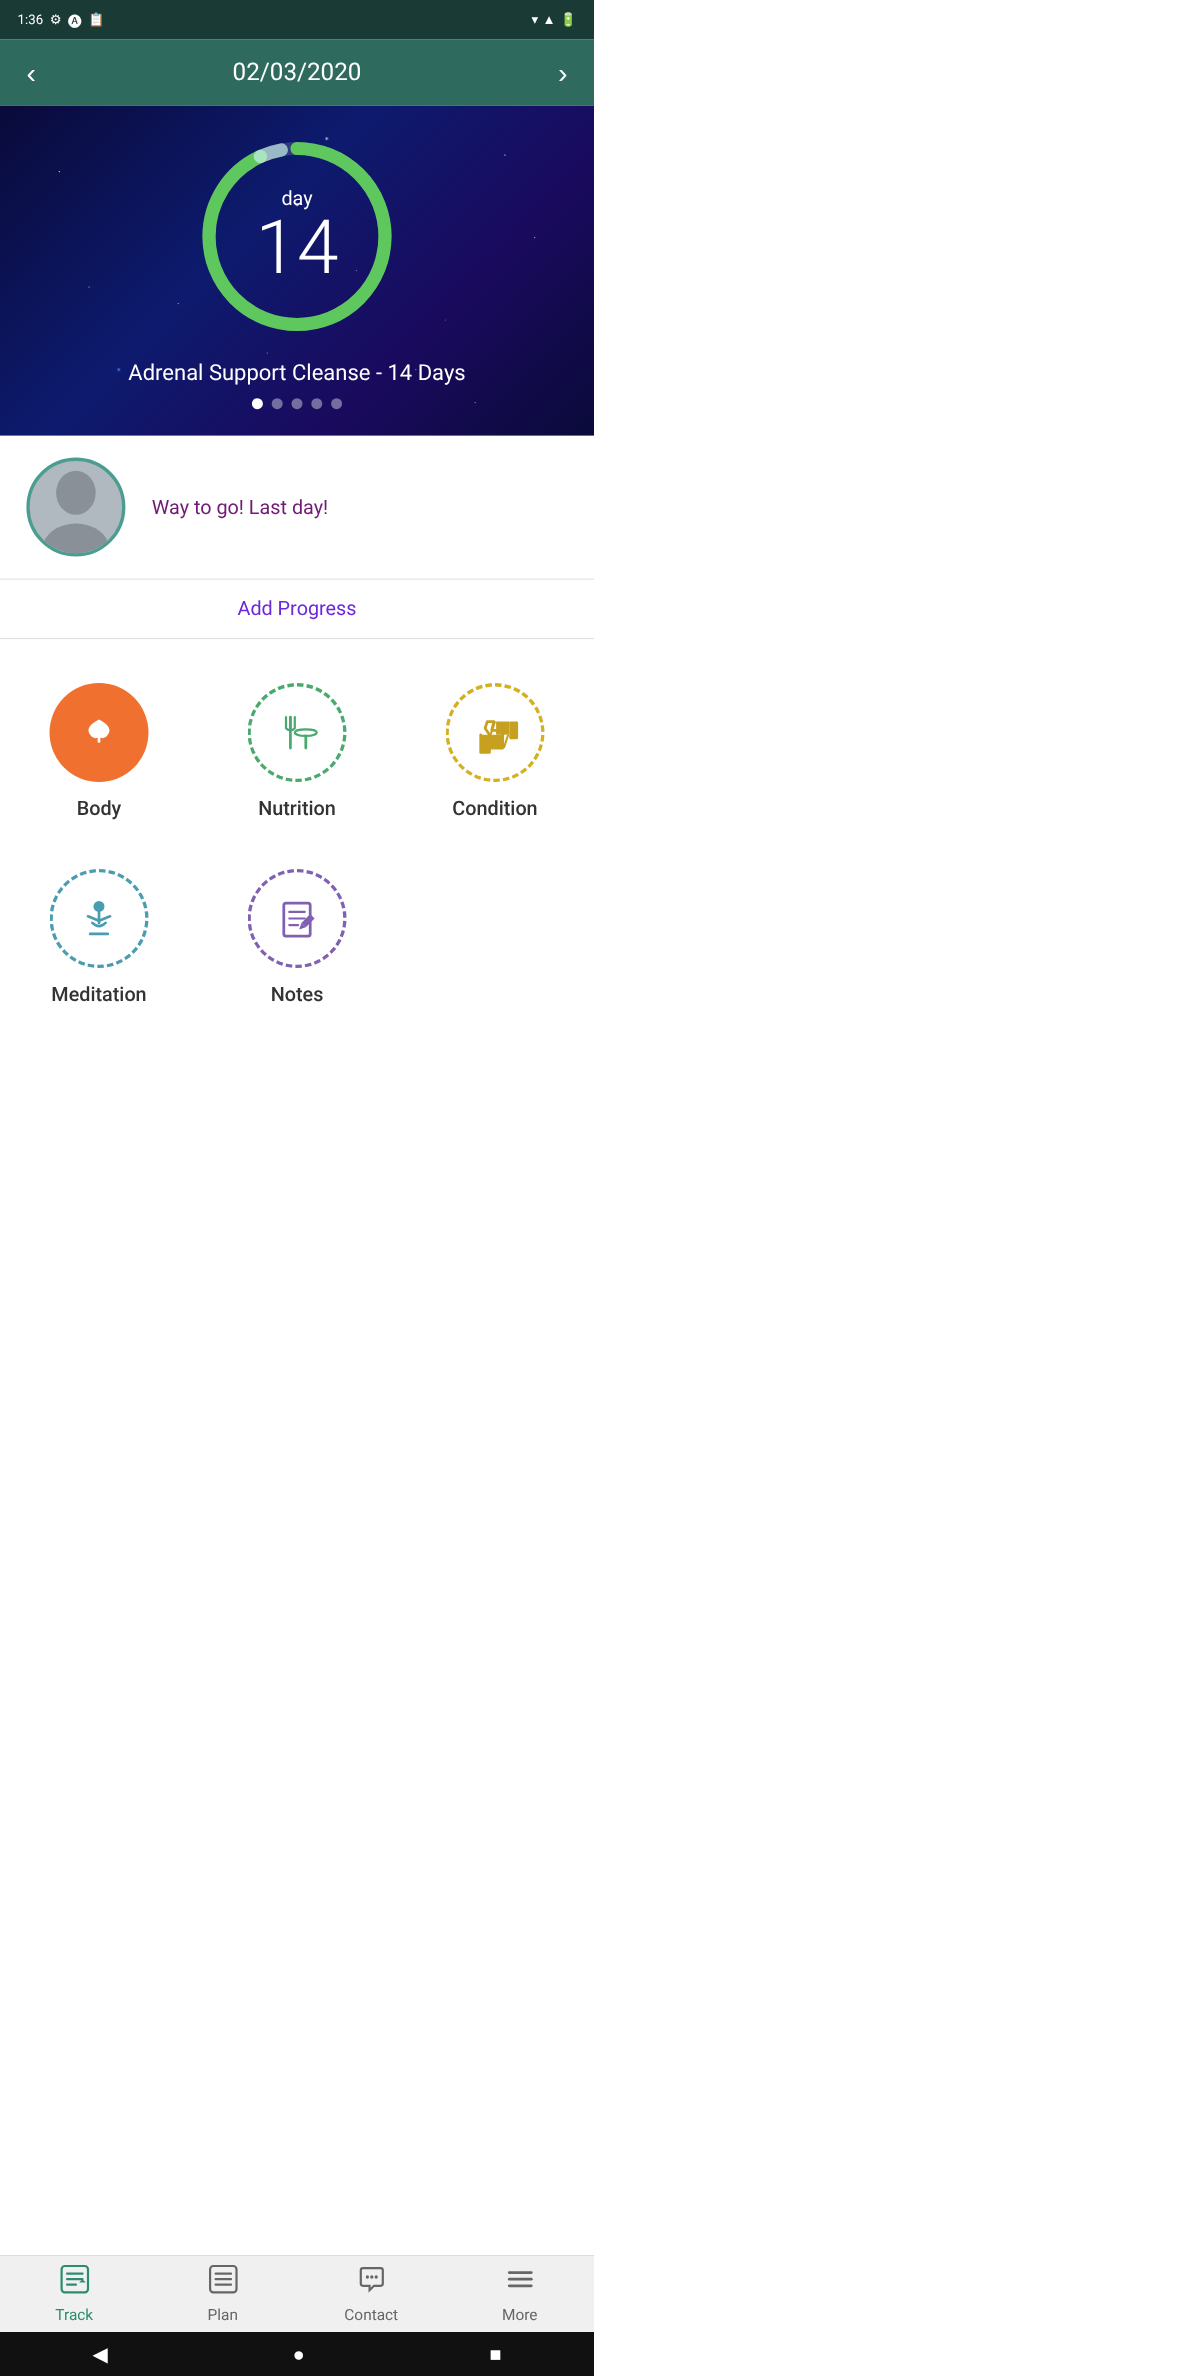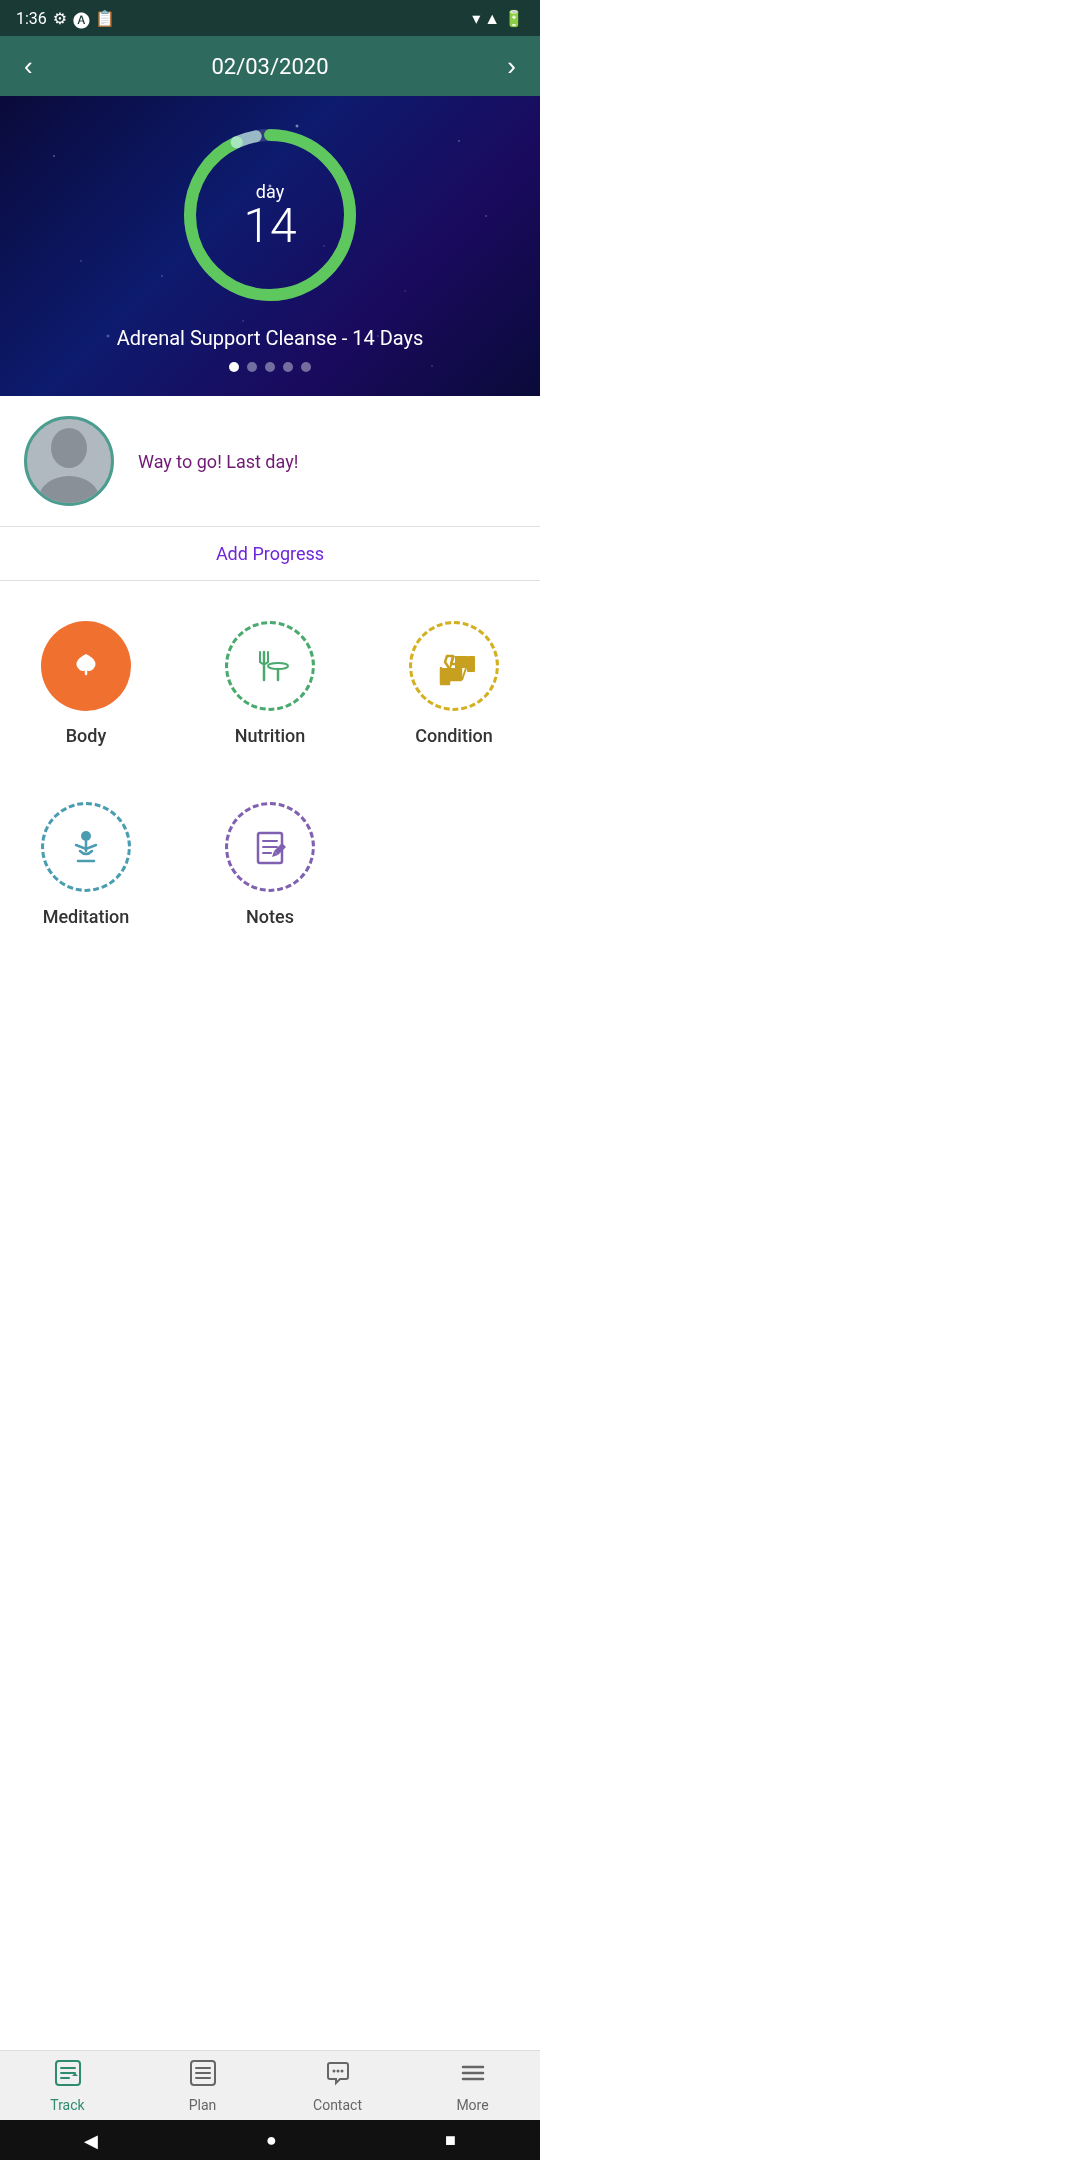--- a/index.html
+++ b/index.html
@@ -15,21 +15,21 @@
 
     
     .status-bar {
       background: #1a3a35;
       color: #fff;
       display: flex;
       justify-content: space-between;
       align-items: center;
       padding: 6px 16px;
       height: 36px;
-      font-size: 16px;
+      font-size: 12px;
     }
     .status-left { display: flex; align-items: center; gap: 6px; }
     .status-right { display: flex; align-items: center; gap: 4px; }
 
     
     .header {
       background: #2e6b5e;
       display: flex;
       justify-content: space-between;
       align-items: center;
@@ -95,21 +95,21 @@
       top: 50%; left: 50%;
       transform: translate(-50%, -50%);
       text-align: center;
       color: #fff;
     }
     .ring-day-label {
       font-size: 18px;
       display: block;
     }
     .ring-day-number {
-      font-size: 48px;
+      font-size: 68px;
       font-weight: 300;
       line-height: 1;
     }
 
     .hero-title {
       color: #fff;
       font-size: 20px;
       margin-bottom: 12px;
       text-align: center;
     }
@@ -161,21 +161,21 @@
     }
     .add-progress-text {
       font-size: 18px;
       color: #6d28d9;
     }
 
     
     .progress-grid {
       display: grid;
       grid-template-columns: repeat(3, 1fr);
-      gap: 16px;
+      gap: 4px;
       padding: 20px 2px;
     }
     .grid-item {
       display: flex;
       flex-direction: column;
       align-items: center;
       padding: 20px 10px;
       cursor: pointer;
     }
     .grid-icon-wrap {

